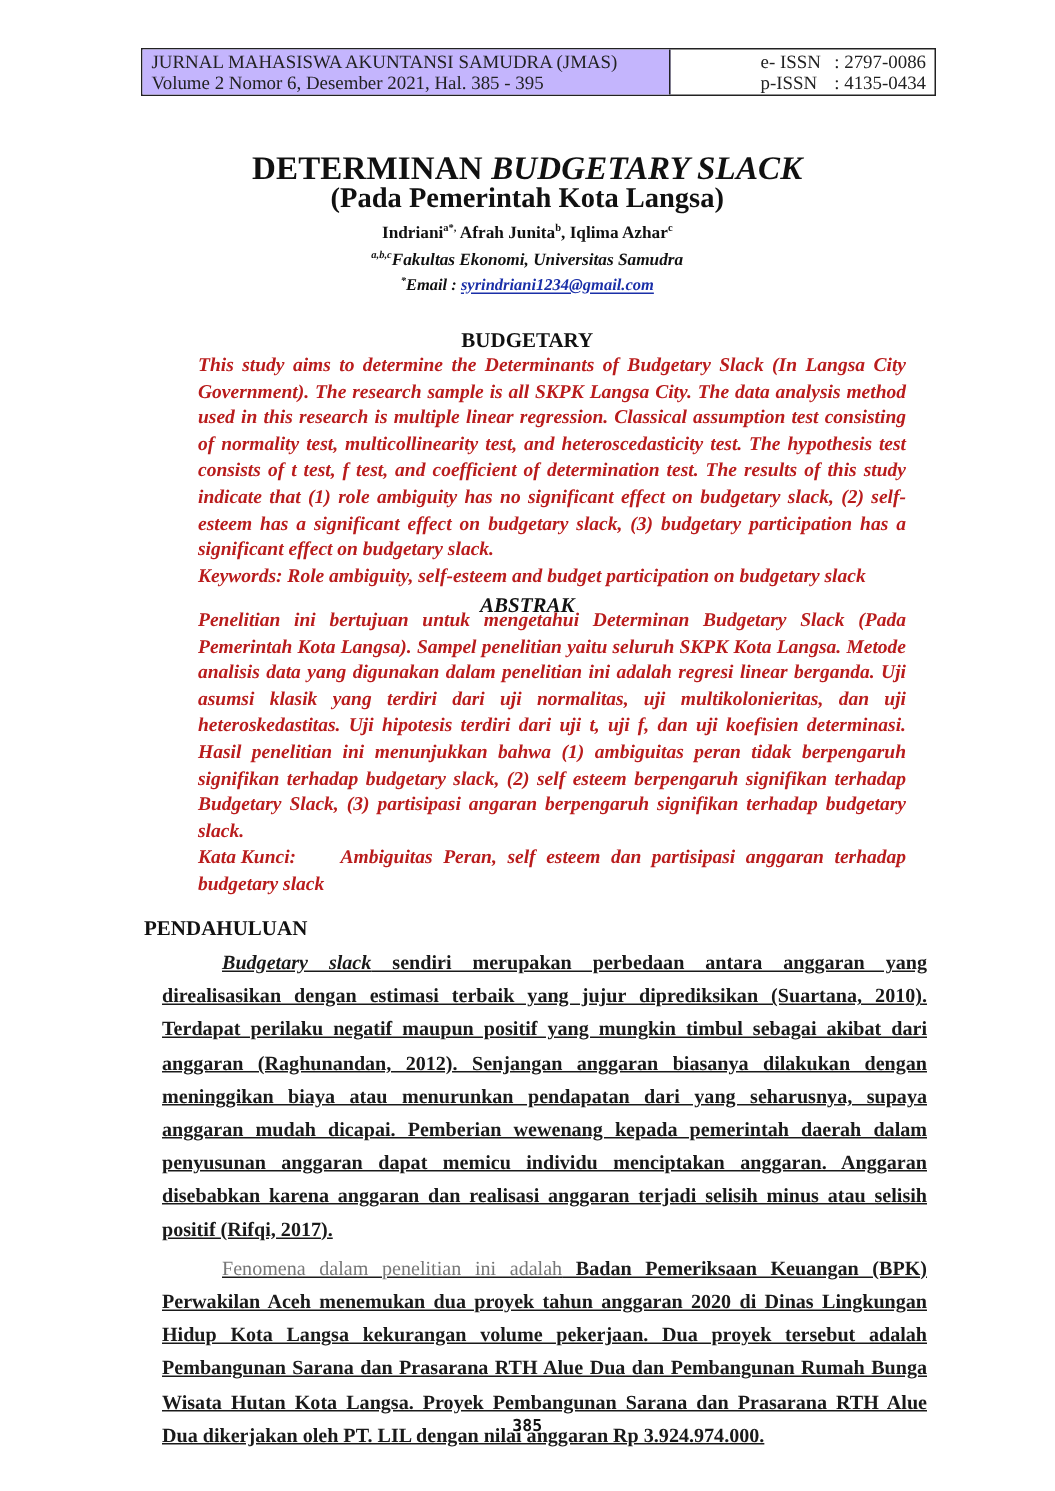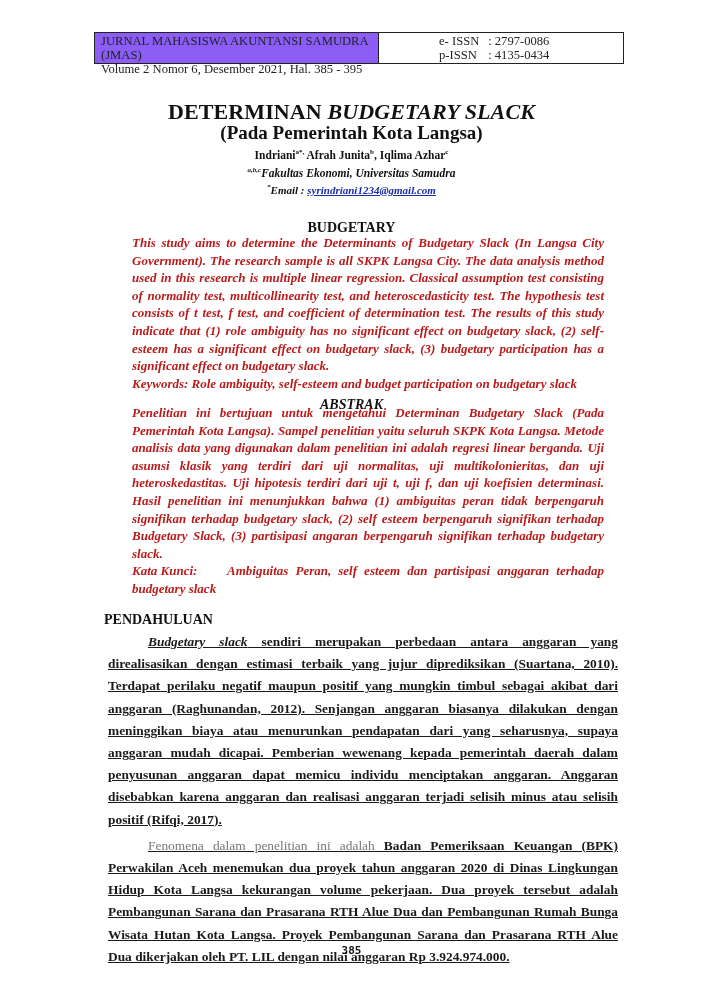--- a/index.html
+++ b/index.html
@@ -5,21 +5,21 @@
   html, body { margin: 0; padding: 0; }
   body {
     width: 703px; height: 994px; background: #ffffff; position: relative; overflow: hidden;
     font-family: "Liberation Serif", "DejaVu Serif", serif; color: #111;
   }
   .header-box {
     position: absolute; left: 94px; top: 32px; width: 530px; height: 32px;
     border: 1.5px solid #222; display: flex; box-sizing: border-box;
   }
   .header-left {
-    width: 284px; background: #8b5cf6; border-right: 1.5px solid #222;
+    width: 352px; background: #c4b5fd; border-right: 1.5px solid #222;
     padding: 1px 0 0 6px; box-sizing: border-box; font-size: 12.6px; line-height: 14px; color: #222;
   }
   .header-right {
     flex: 1; padding: 1px 0 0 60px; box-sizing: border-box; font-size: 12.6px; line-height: 14px; color: #222;
   }
   .issn-row span.lbl { display: inline-block; width: 46px; }
   .title-block { position: absolute; left: 0; width: 703px; text-align: center; }
   .title1 { top: 99px; font-size: 22px; font-weight: bold; letter-spacing: 0.1px; }
   .title1 i { font-style: italic; }
   .title2 { top: 122px; font-size: 19px; font-weight: bold; }
@@ -28,21 +28,21 @@
   .email { top: 183px; font-size: 11px; font-weight: bold; font-style: italic; }
   .email a { color: #1a2fa8; text-decoration: underline; }
   sup { font-size: 7px; }
   .abs-heading { position: absolute; left: 0; width: 703px; text-align: center; font-weight: bold; font-size: 14px; }
   .abs-body {
     position: absolute; left: 132px; width: 472px; font-style: italic; font-weight: bold;
     font-size: 13px; line-height: 17.6px; text-align: justify; color: #b91c1c;
   }
   .abs-body p { margin: 0; }
   .kw-label { display: inline-block; width: 95px; }
-  .section-heading { position: absolute; left: 104px; top: 612px; font-weight: bold; font-size: 14px; }
+  .section-heading { position: absolute; left: 96px; top: 612px; font-weight: bold; font-size: 14px; }
   .body-text {
     position: absolute; left: 104px; width: 518px; font-size: 13.4px; line-height: 22.2px;
     text-align: justify; font-weight: bold; color: #1a1a1a;
   }
   .body-text p { margin: 4px; text-indent: 40px; text-decoration: underline; }
   .light { font-weight: normal; color: #777; }
   .page-number { position: absolute; left: 0; width: 703px; top: 944px; text-align: center; font-size: 11px; font-weight: bold; font-family: "DejaVu Sans Mono", monospace; }
 </style>
 </head>
 <body>

